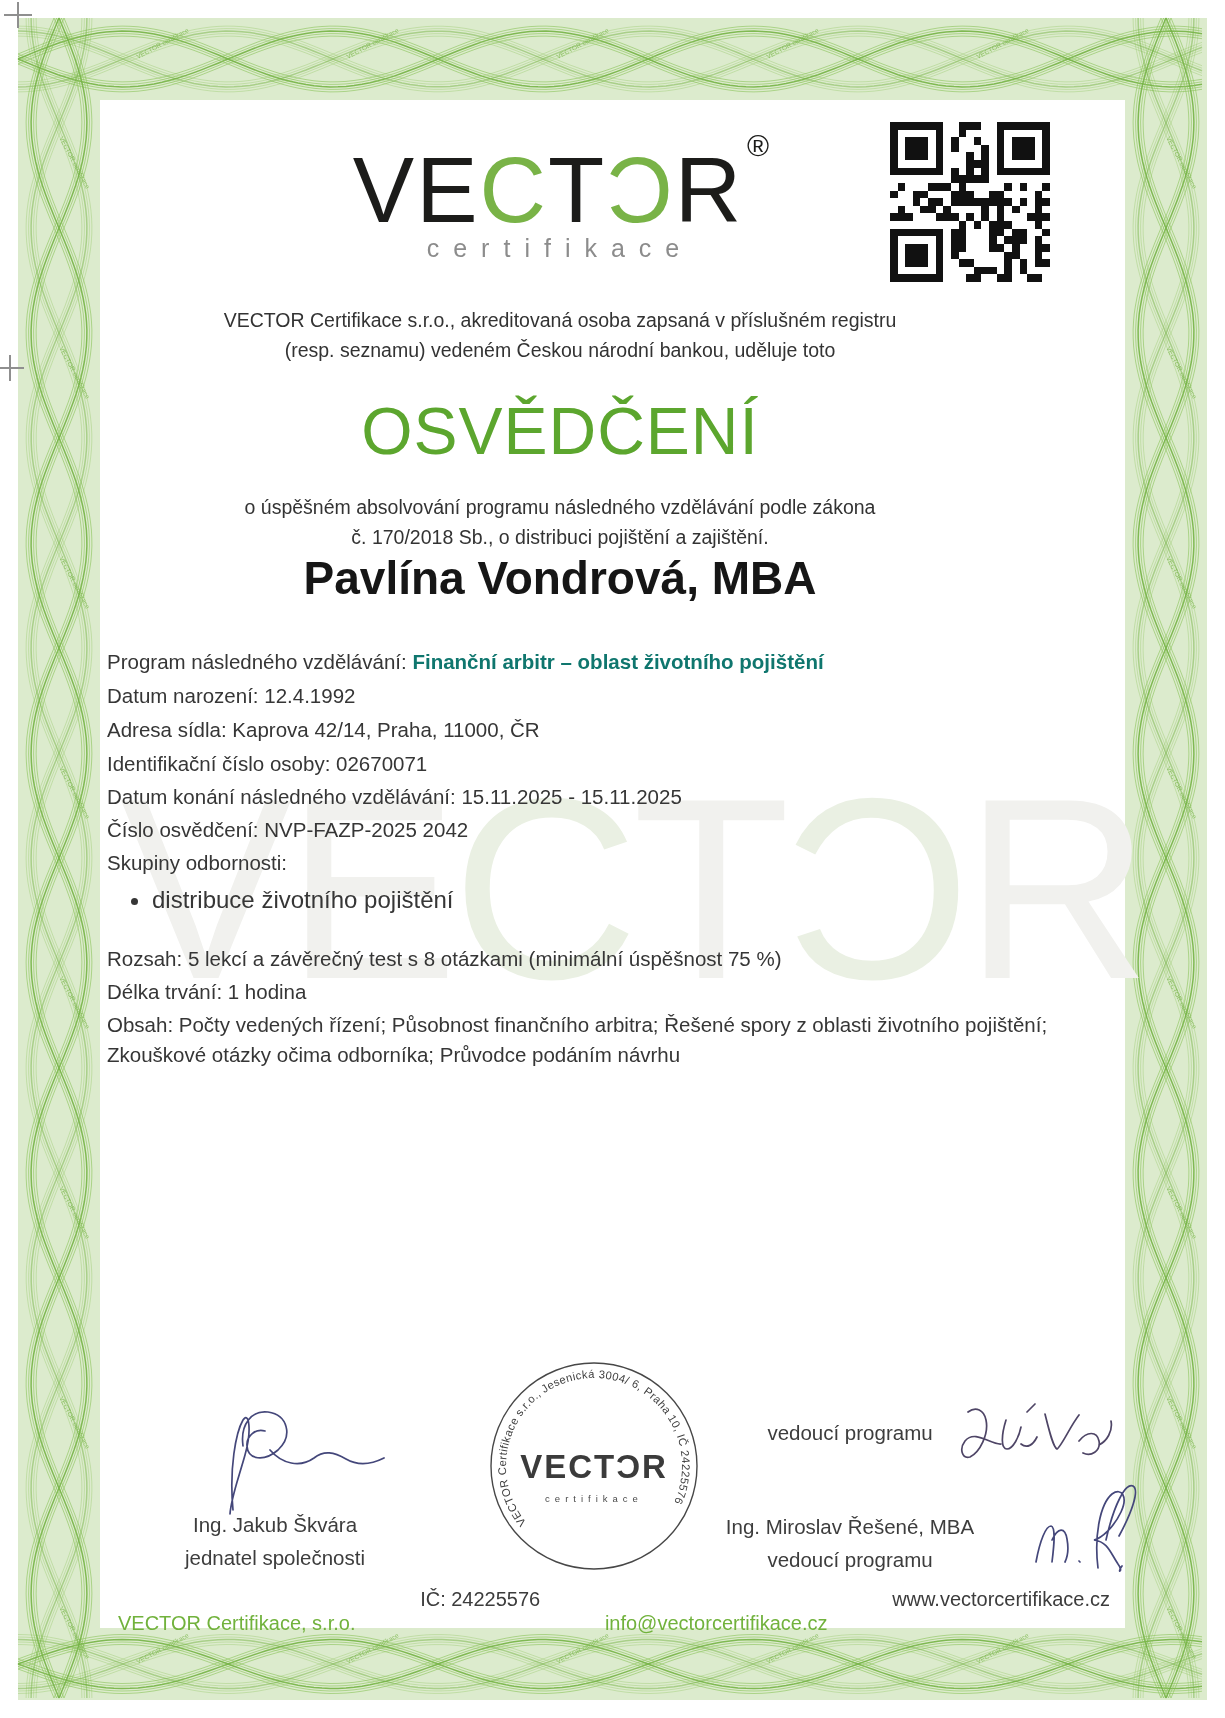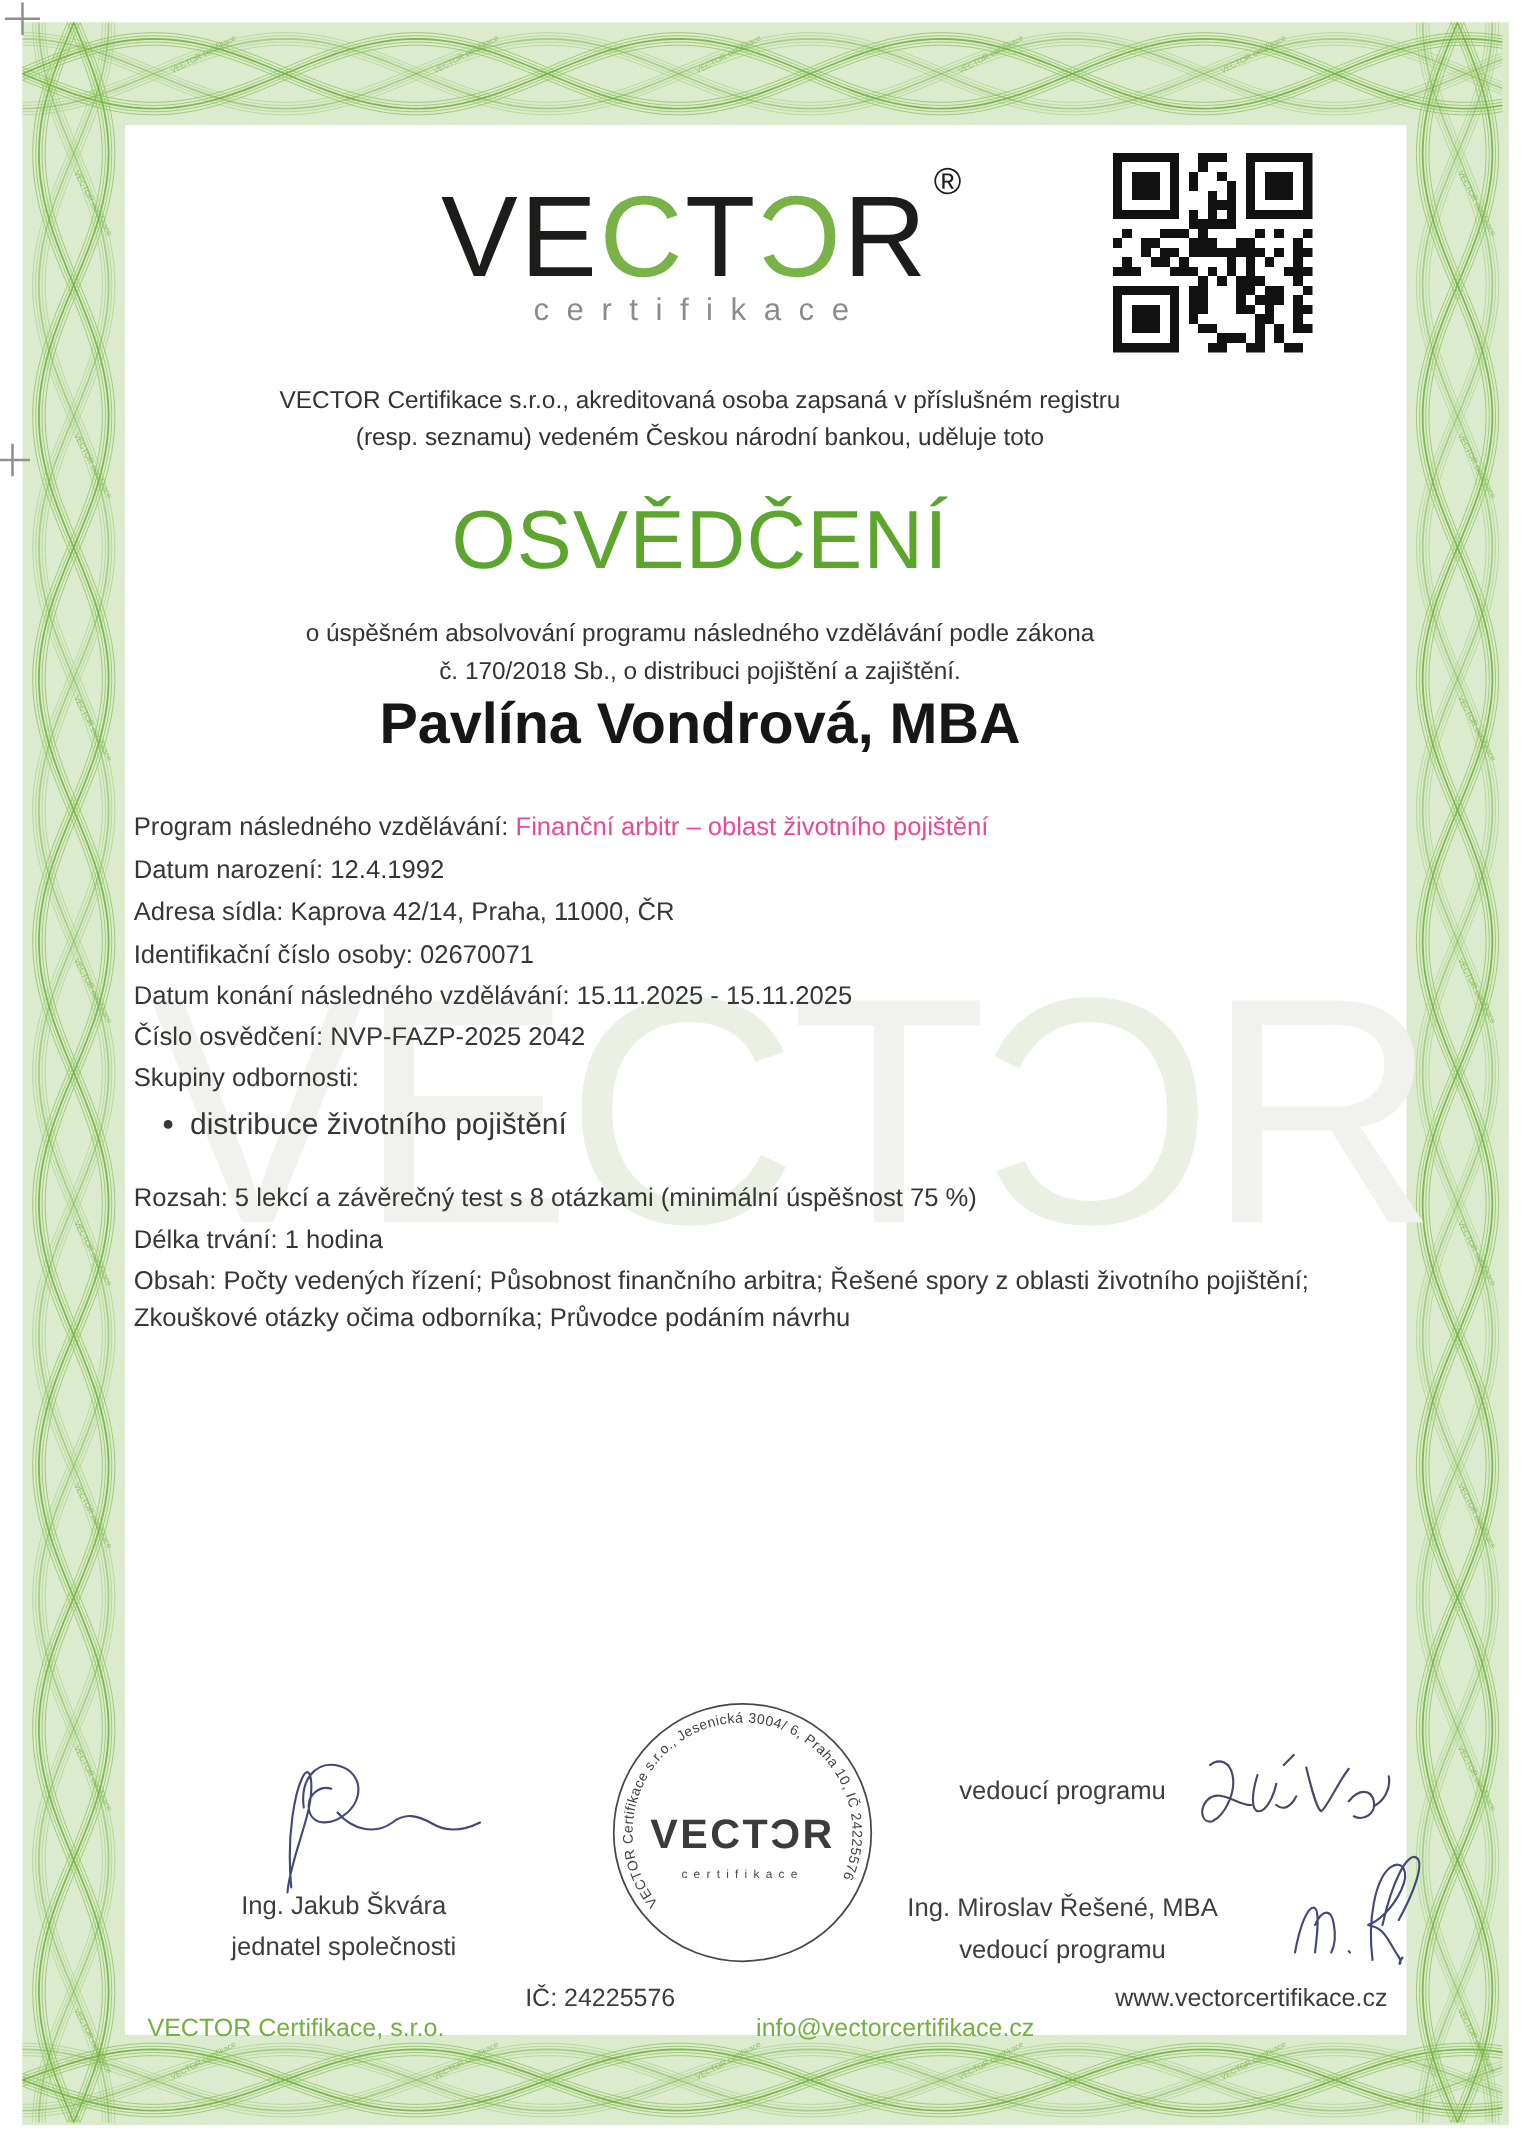--- a/index.html
+++ b/index.html
@@ -16,21 +16,21 @@
   .hdr{left:0;width:920px;text-align:center;}
   .logo-line{top:30px;font-size:92px;line-height:100px;letter-spacing:2px;color:#1c1c1a;font-weight:500;}
   .logo-line .green{color:#79b347;}
   .logo-reg{font-size:30px;vertical-align:super;position:relative;top:-34px;left:4px;font-weight:400;}
   .logo-sub{top:134px;font-size:25px;letter-spacing:14px;color:#8c8c8c;font-weight:400;}
   .intro{top:205px;font-size:19.5px;line-height:30px;color:#333;}
   .cert-title{top:292px;font-size:66px;line-height:78px;letter-spacing:1px;color:#5ca62e;font-weight:400;}
   .subtitle{top:392px;font-size:19.5px;line-height:30px;color:#333;}
   .recipient{top:450px;font-size:46px;line-height:56px;color:#161616;font-weight:700;}
   .dline{left:7px;font-size:20.5px;line-height:28px;color:#363636;white-space:nowrap;}
-  .dline b{font-weight:400;color:#ec4899;}
+  .dline b{font-weight:700;color:#0f766e;}
   .bullets{left:30px;margin:0;padding-left:22px;font-size:24px;color:#363636;}
   .bullets li{line-height:28px;}
   .obsah{white-space:normal;width:965px;line-height:30px;}
   .sig-block{text-align:center;font-size:20.5px;line-height:33px;color:#3d3d3d;}
   .sig-left{left:30px;top:1408px;width:290px;}
   .sig-r1{left:600px;top:1316px;width:300px;}
   .sig-r2{left:600px;top:1410px;width:300px;}
   .footer{left:18px;top:1486px;width:992px;display:flex;justify-content:space-between;
           font-size:20px;line-height:26px;white-space:nowrap;}
   .footer .green{color:#71b23c;margin-top:24px;}

